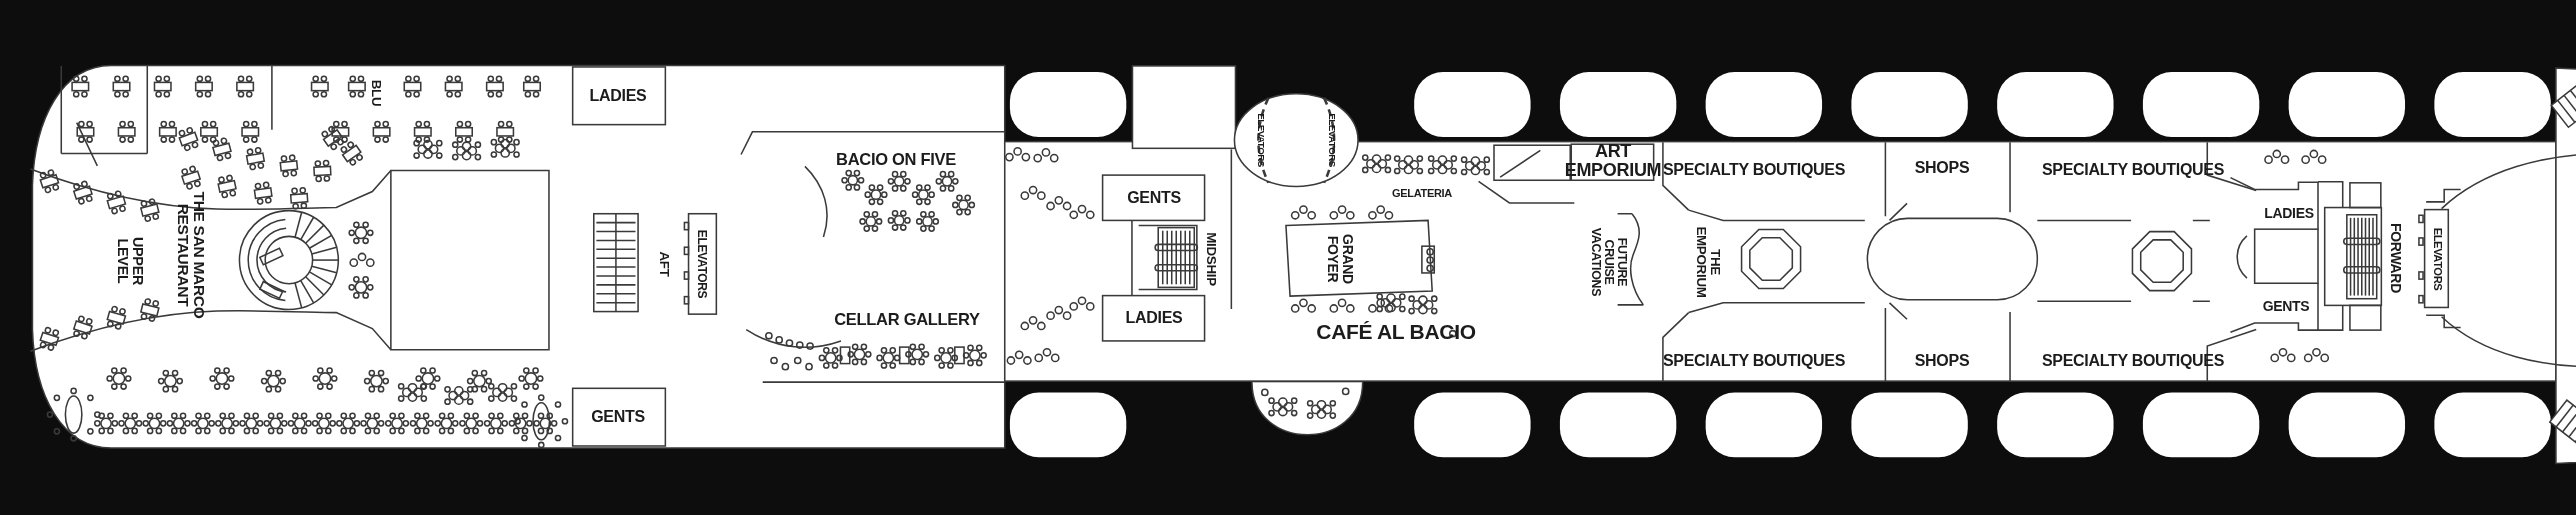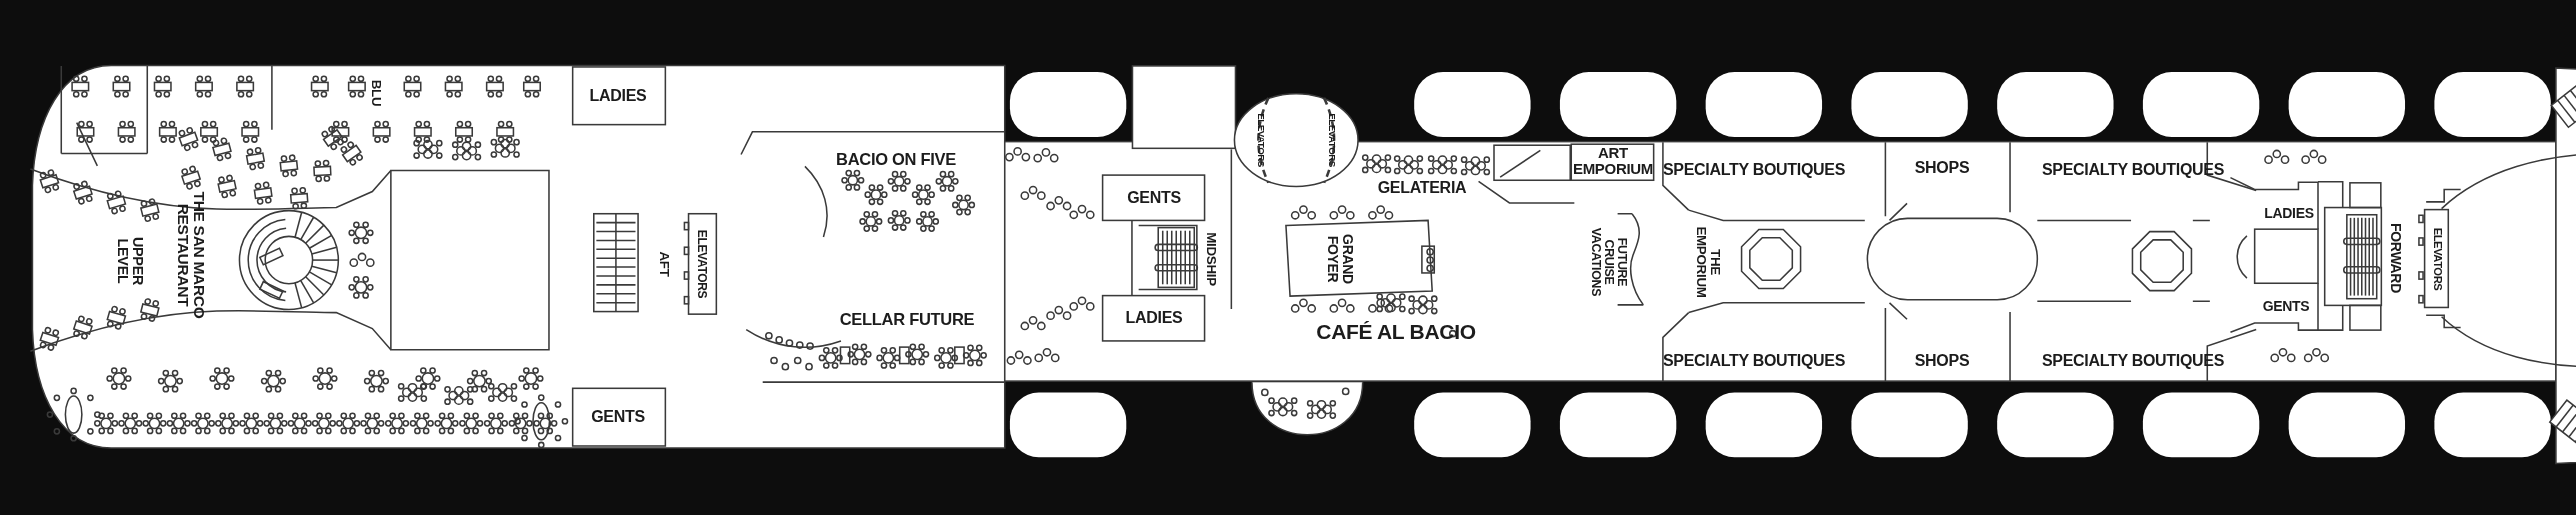--- a/index.html
+++ b/index.html
@@ -1210,34 +1210,34 @@
   <div class="lbl v" style="left:130px;top:261px;font-size:14.4px">
     <div>UPPER</div>
       <div>LEVEL</div>
   </div>
   <div class="lbl v" style="left:376px;top:93px;font-size:13.4px">BLU</div>
   <div class="lbl" style="left:618px;top:96px;font-size:16px">LADIES</div>
   <div class="lbl" style="left:618px;top:417px;font-size:16px">GENTS</div>
   <div class="lbl v" style="left:664px;top:264px;font-size:13.4px">AFT</div>
   <div class="lbl v" style="left:702px;top:264px;font-size:12px">ELEVATORS</div>
   <div class="lbl" style="left:896px;top:160px;font-size:16.5px">BACIO ON FIVE</div>
-  <div class="lbl" style="left:907px;top:320px;font-size:16.5px">CELLAR FUTURE</div>
+  <div class="lbl" style="left:907px;top:320px;font-size:16.5px">CELLAR GALLERY</div>
 
   <div class="lbl" style="left:1154px;top:198px;font-size:16px">GENTS</div>
   <div class="lbl" style="left:1154px;top:318px;font-size:16px">LADIES</div>
   <div class="lbl v" style="left:1211px;top:259px;font-size:13.4px">MIDSHIP</div>
   <div class="lbl v" style="left:1261px;top:140px;font-size:9.8px;letter-spacing:-0.5px">ELEVATORS</div>
   <div class="lbl v" style="left:1332px;top:140px;font-size:9.8px;letter-spacing:-0.5px">ELEVATORS</div>
   <div class="lbl v" style="left:1340px;top:259px;font-size:14px">
     <div>GRAND</div>
       <div>FOYER</div>
   </div>
-  <div class="lbl" style="left:1422px;top:188px;font-size:16px">GELATERIA</div>
+  <div class="lbl" style="left:1422px;top:194px;font-size:11px">GELATERIA</div>
   <div class="lbl" style="left:1396px;top:332px;font-size:21px">CAFÉ AL BACIO</div>
-  <div class="lbl" style="left:1613px;top:161px;font-size:15px">
+  <div class="lbl" style="left:1613px;top:161px;font-size:18px">
     <div>ART</div>
       <div>EMPORIUM</div>
   </div>
   <div class="lbl v" style="left:1608px;top:262px;font-size:12.4px">
     <div>FUTURE</div>
       <div>CRUISE</div>
       <div>VACATIONS</div>
   </div>
   <div class="lbl v" style="left:1708px;top:262px;font-size:13.4px">
     <div>THE</div>

